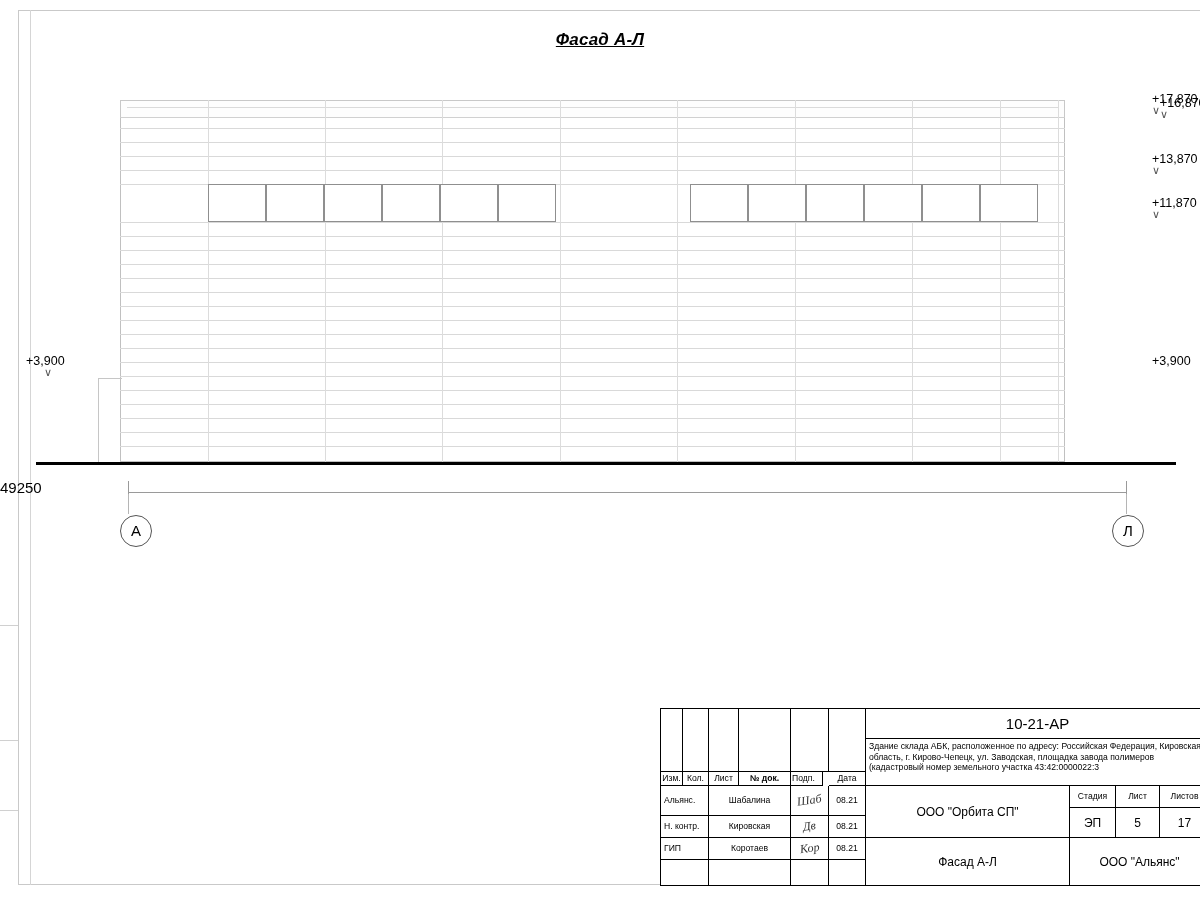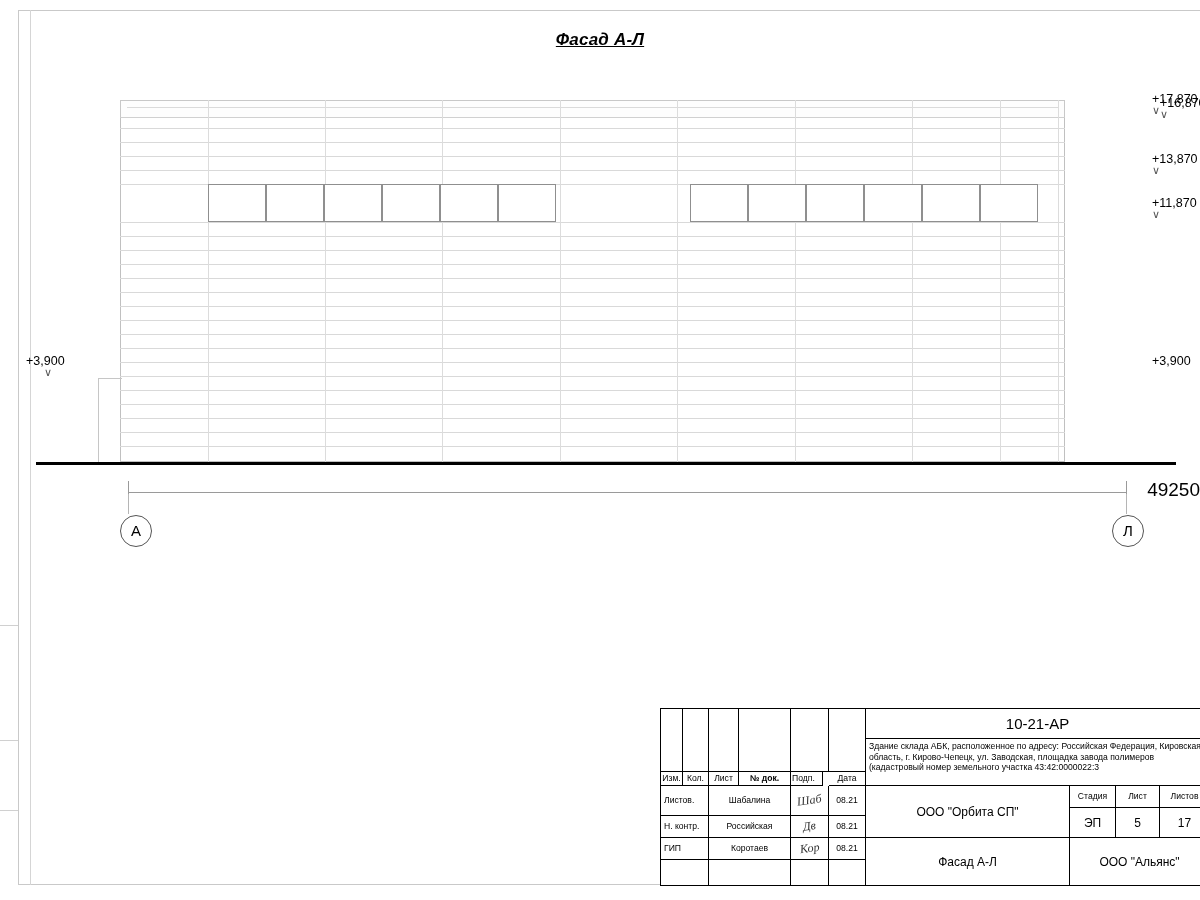--- a/index.html
+++ b/index.html
@@ -140,22 +140,22 @@
   .dimtick {
     position: absolute;
     top: 481px;
     width: 0; height: 22px;
     border-left: 1px solid #9a9a9a;
   }
   .dimtext {
     position: absolute;
     top: 479px;
     left: 0; width: 1200px;
-    text-align: right;
-    font-size: 19px;
+    text-align: left;
+    font-size: 15px;
   }
 
   
   .axis-bubble {
     position: absolute;
     width: 30px; height: 30px;
     border: 1px solid #555;
     border-radius: 50%;
     text-align: center;
     line-height: 30px;
@@ -333,29 +333,29 @@
     <div class="cell" style="left:130px;top:0; width:38px;  height:63px;"></div>
     <div class="cell" style="left:168px;top:0; width:37px;  height:63px;"></div>
 
     <div class="cell tiny" style="left:0;   top:63px; width:22px; height:14px;">Изм.</div>
     <div class="cell tiny" style="left:22px; top:63px; width:26px; height:14px;">Кол.</div>
     <div class="cell tiny" style="left:48px; top:63px; width:30px; height:14px;">Лист</div>
     <div class="cell tiny" style="left:78px; top:63px; width:52px; height:14px;font-weight:bold;">№ док.</div>
     <div class="cell tiny" style="left:124px;top:63px; width:38px; height:14px;">Подп.</div>
     <div class="cell tiny" style="left:168px;top:63px; width:37px; height:14px;">Дата</div>
 
-    <div class="cell tiny left" style="left:0;   top:77px; width:48px;  height:30px;">Листов.</div>
+    <div class="cell tiny left" style="left:0;   top:77px; width:48px;  height:30px;">Альянс.</div>
     <div class="cell tiny" style="left:48px; top:77px; width:82px;  height:30px;">Шабалина</div>
     <div class="cell" style="left:130px;top:77px; width:38px;  height:30px;">
         <span class="sig">Шаб</span>
       </div>
     <div class="cell tiny" style="left:168px;top:77px; width:37px;  height:30px;">08.21</div>
 
     <div class="cell tiny left" style="left:0;   top:107px; width:48px; height:22px;">Н. контр.</div>
-    <div class="cell tiny" style="left:48px; top:107px; width:82px; height:22px;">Российская</div>
+    <div class="cell tiny" style="left:48px; top:107px; width:82px; height:22px;">Кировская</div>
     <div class="cell" style="left:130px;top:107px; width:38px; height:22px;">
         <span class="sig">Дв</span>
       </div>
     <div class="cell tiny" style="left:168px;top:107px; width:37px; height:22px;">08.21</div>
 
     <div class="cell tiny left" style="left:0;   top:129px; width:48px; height:22px;">ГИП</div>
     <div class="cell tiny" style="left:48px; top:129px; width:82px; height:22px;">Коротаев</div>
     <div class="cell" style="left:130px;top:129px; width:38px; height:22px;">
         <span class="sig">Кор</span>
       </div>

